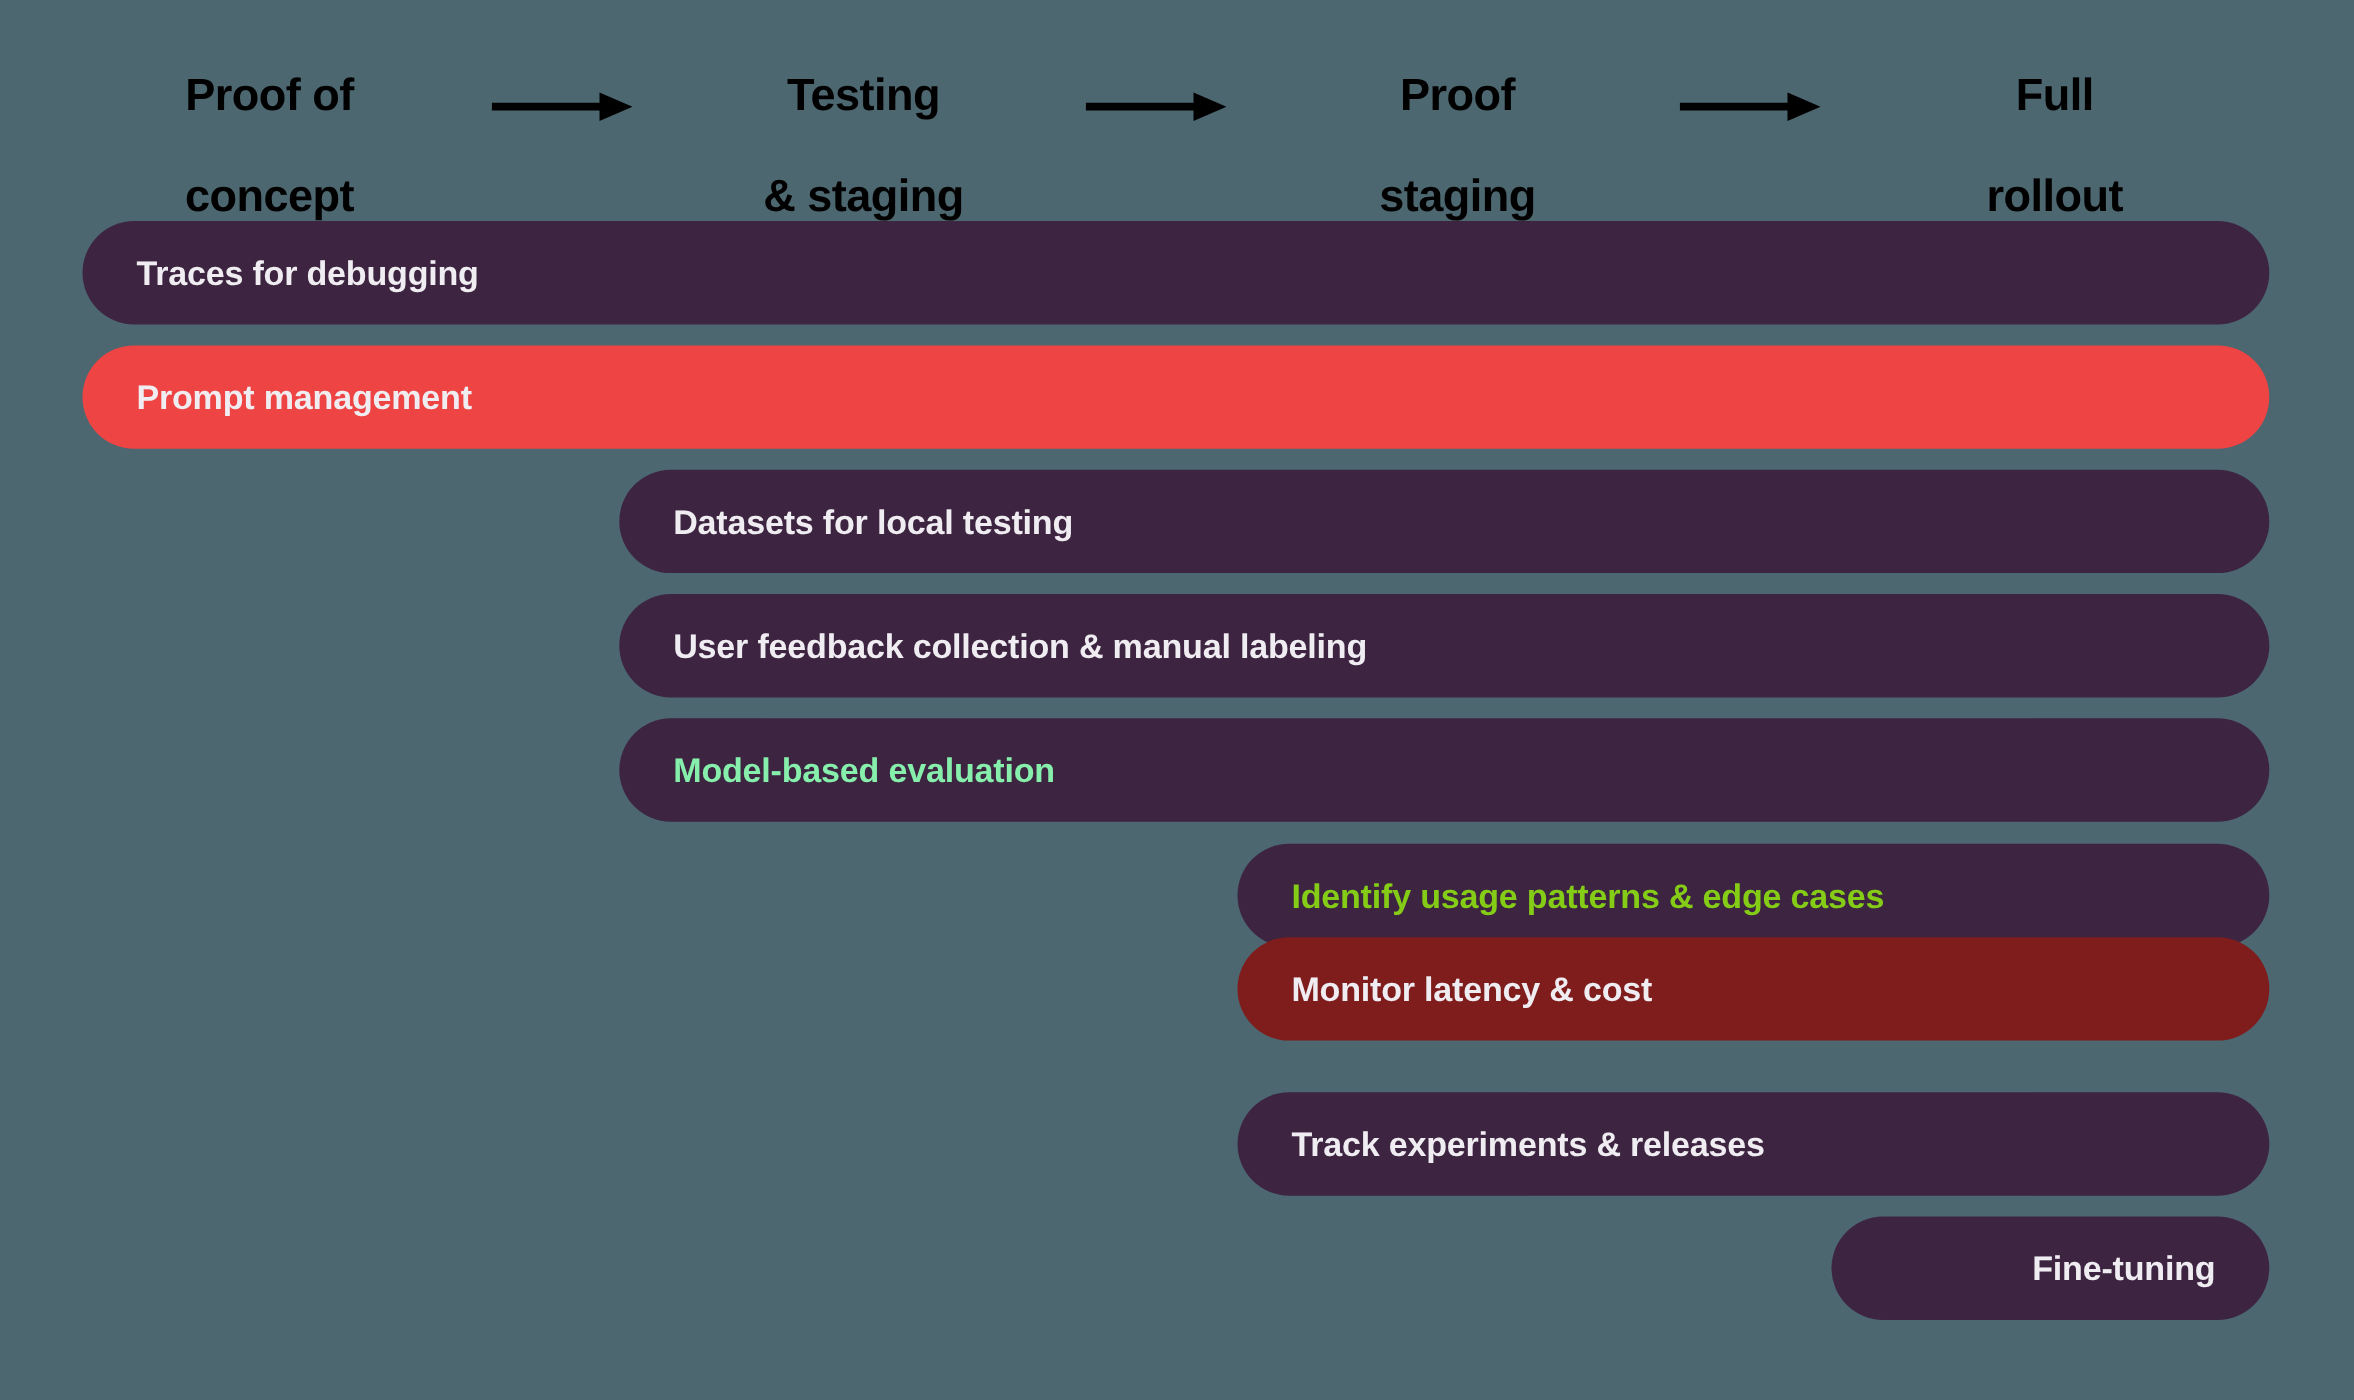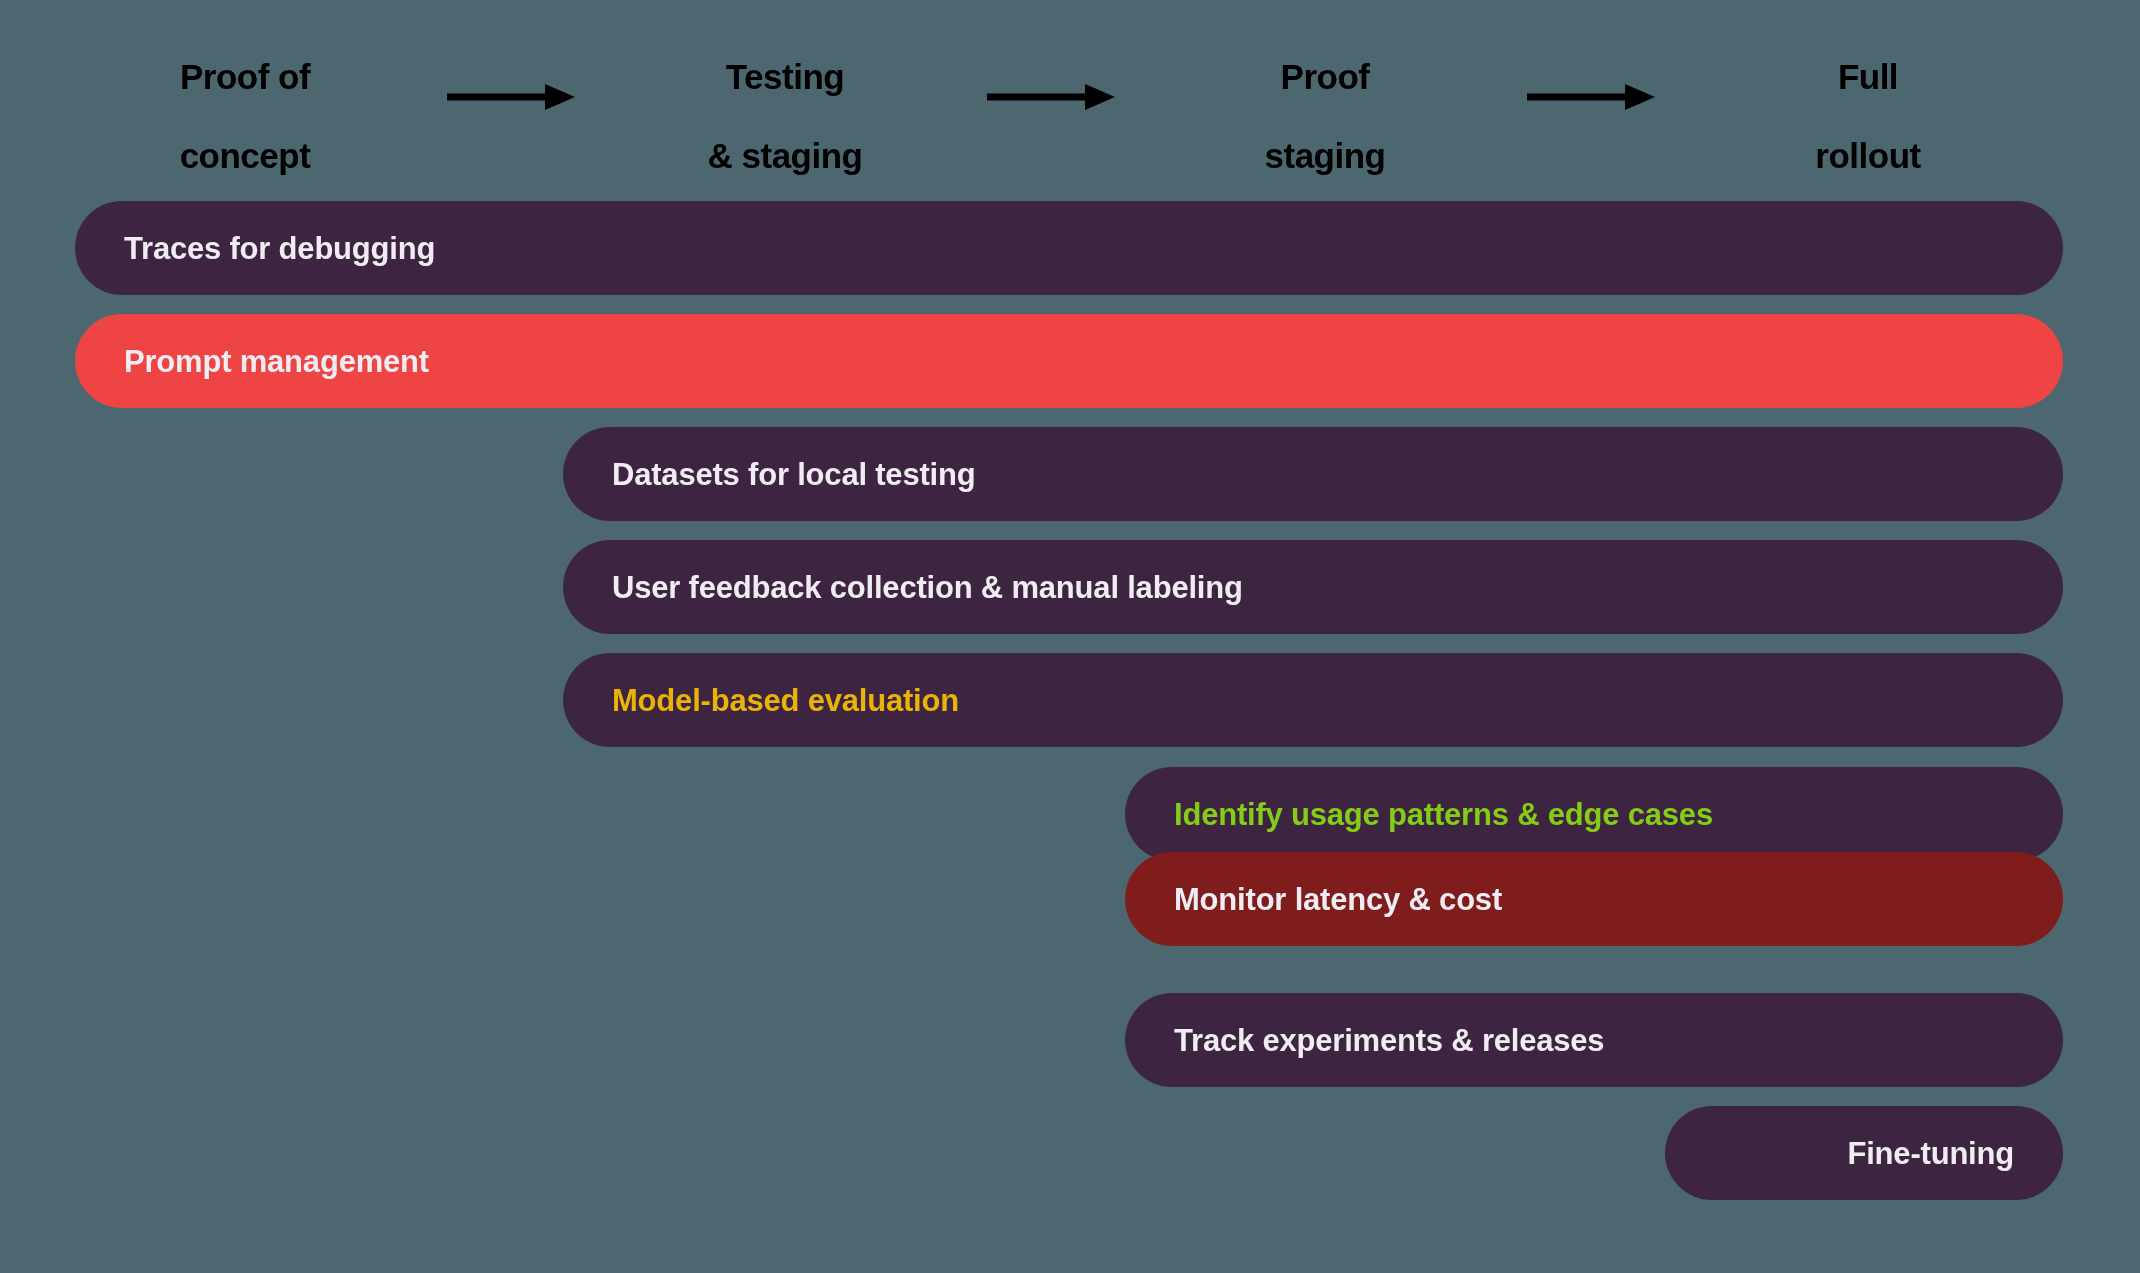--- a/index.html
+++ b/index.html
@@ -26,21 +26,21 @@
     position: absolute;
     left: 0;
     top: 0;
     width: 2140px;
     height: 150px;
   }
   .stage-label {
     position: absolute;
     color: #000000;
     font-weight: bold;
-    font-size: 35px;
+    font-size: 41px;
     line-height: 1.12;
     text-align: center;
     letter-spacing: -0.5px;
     white-space: pre-line;
     transform: translateX(-50%);
   }
   .stage-label .l1 { display: block; }
   .stage-label .l2 { display: block; }
 
   .stage-arrow {
@@ -145,21 +145,21 @@
 
     <div class="bar" style="left: 563px; top: 427px; width: 1500px; background: rgb(61, 36, 64);">
       <span class="bar-label" style="color: rgb(240, 237, 242);">Datasets for local testing</span>
     </div>
 
     <div class="bar" style="left: 563px; top: 540px; width: 1500px; background: rgb(61, 36, 64);">
       <span class="bar-label" style="color: rgb(240, 237, 242);">User feedback collection &amp; manual labeling</span>
     </div>
 
     <div class="bar" style="left: 563px; top: 653px; width: 1500px; background: rgb(61, 36, 64);">
-      <span class="bar-label" style="color: #eab308;">Model-based evaluation</span>
+      <span class="bar-label" style="color: #86efac;">Model-based evaluation</span>
     </div>
 
     <div class="bar" style="left: 1125px; top: 767px; width: 938px; background: rgb(61, 36, 64);">
       <span class="bar-label" style="color: #84cc16;">Identify usage patterns &amp; edge cases</span>
     </div>
 
     <div class="bar" style="left: 1125px; top: 852px; width: 938px; background: #7f1d1d;">
       <span class="bar-label" style="color: rgb(240, 237, 242);">Monitor latency &amp; cost</span>
     </div>
 

